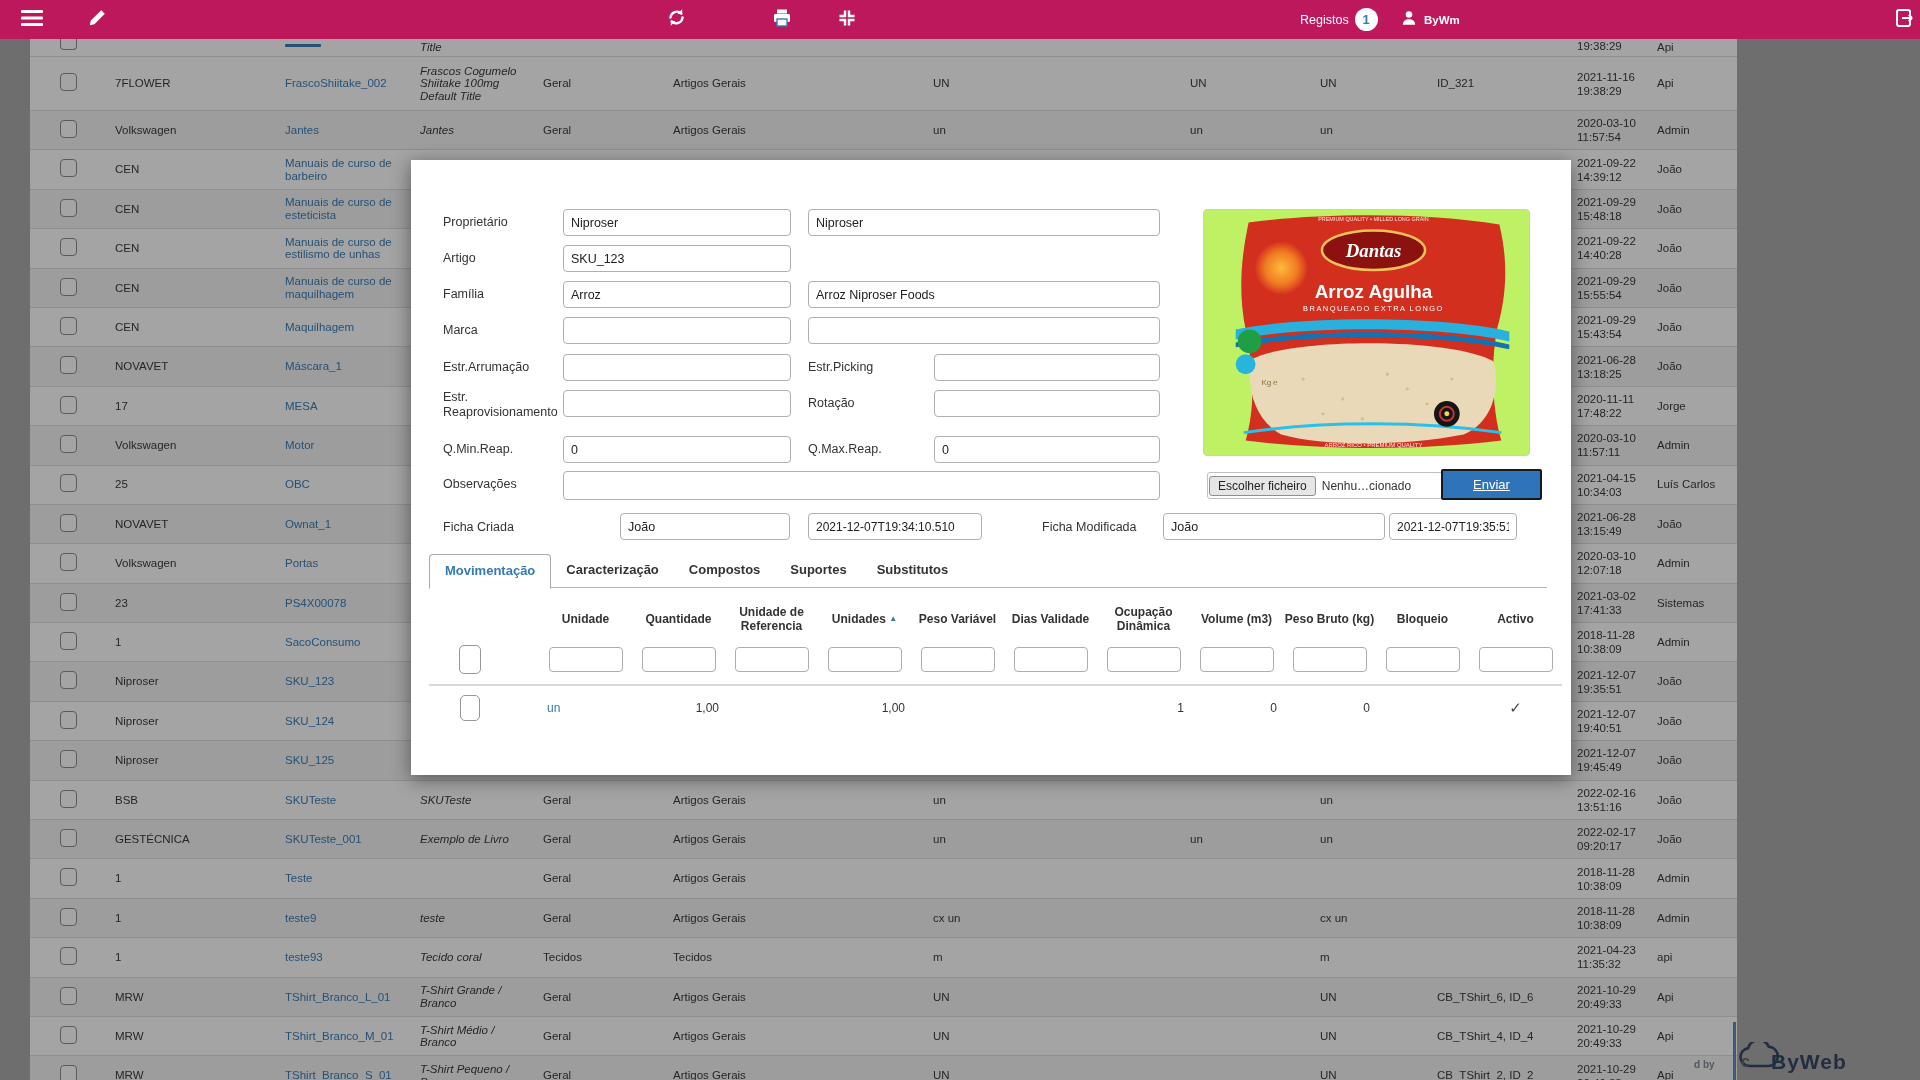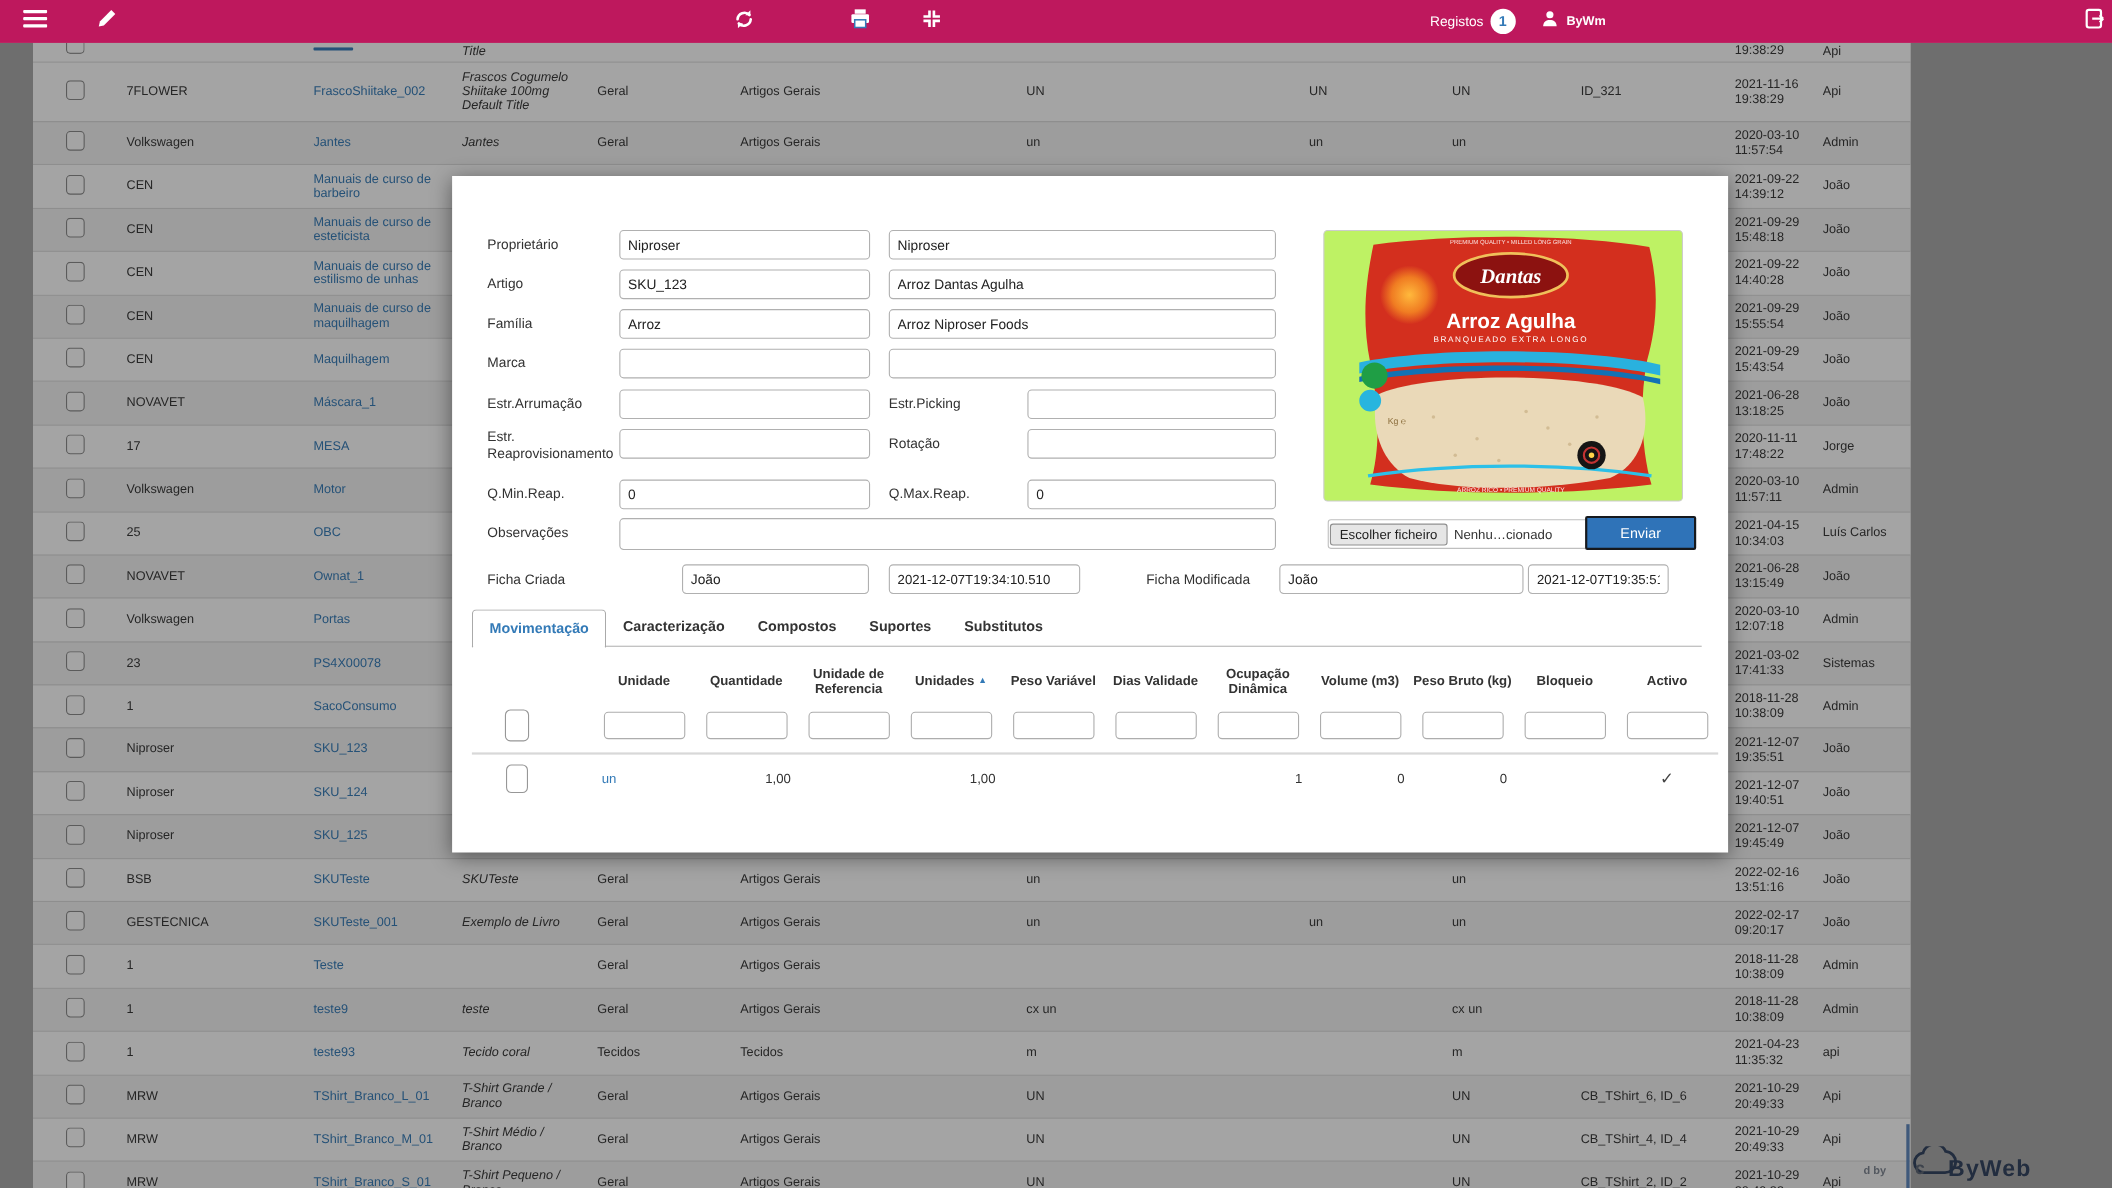--- a/index.html
+++ b/index.html
@@ -71,21 +71,21 @@
   .img-box { position:absolute; left:792px; top:49px; width:327px; height:247px; border:1px solid #ccc;
              border-radius:4px; background:#bef264; overflow:hidden; }
 
   .file-widget { position:absolute; left:796px; top:312px; width:248px; height:27px; border:1px solid #bfbfbf;
                  border-radius:3px; display:flex; align-items:center; overflow:hidden; background:#fff; }
   .file-btn { background:#e6e6e6; border:1px solid #8f8f8f; border-radius:3px; font-size:12px; color:#222;
               padding:2px 8px; margin:1px; white-space:nowrap; cursor:pointer; }
   .file-status { font-size:12px; color:#333; padding-left:5px; white-space:nowrap; }
   .send-btn { position:absolute; left:1030px; top:309px; width:101px; height:31px; background:#2f73b8;
               border:2px solid #16191d; color:#fff; font-size:13px; display:flex; align-items:center;
-              justify-content:center; border-radius:2px; cursor:pointer; }
+              justify-content:center; border-radius:2px; cursor:pointer;text-decoration:underline; }
 
   
   .tabs { position:absolute; left:18px; top:394px; width:1118px; height:34px; display:flex;
           border-bottom:1px solid #b5b5b5; }
   .tab { padding:8px 15px 0 15px; font-size:13px; font-weight:bold; color:#333; cursor:pointer; height:34px; }
   .tab.active { border:1px solid #aaa; border-bottom:1px solid #fff; border-radius:4px 4px 0 0;
                 color:#337ab7; background:#fff; height:35px; }
 
   
   .itable { position:absolute; left:18px; top:440px; width:1133px; }
@@ -574,21 +574,20 @@
 <div class="overlay"></div>
 
 <div class="modal">
 
   <span class="lbl" style="left:32px; top:55px">Proprietário</span>
   <input class="inp" style="left: 152px; top: 49px; width: 228px;" value="Niproser">
   <input class="inp" style="left: 397px; top: 49px; width: 352px;" value="Niproser">
 
   <span class="lbl" style="left:32px; top:91px">Artigo</span>
   <input class="inp" style="left: 152px; top: 85px; width: 228px;" value="SKU_123">
-  <input class="inp" style="left: 397px; top: 85px; width: 352px;" value="Arroz Dantas Agulha">
 
   <span class="lbl" style="left:32px; top:127px">Família</span>
   <input class="inp" style="left: 152px; top: 121px; width: 228px;" value="Arroz">
   <input class="inp" style="left: 397px; top: 121px; width: 352px;" value="Arroz Niproser Foods">
 
   <span class="lbl" style="left:32px; top:163px">Marca</span>
   <input class="inp" style="left: 152px; top: 157px; width: 228px;">
   <input class="inp" style="left: 397px; top: 157px; width: 352px;">
 
   <span class="lbl" style="left:32px; top:200px">Estr.Arrumação</span>

